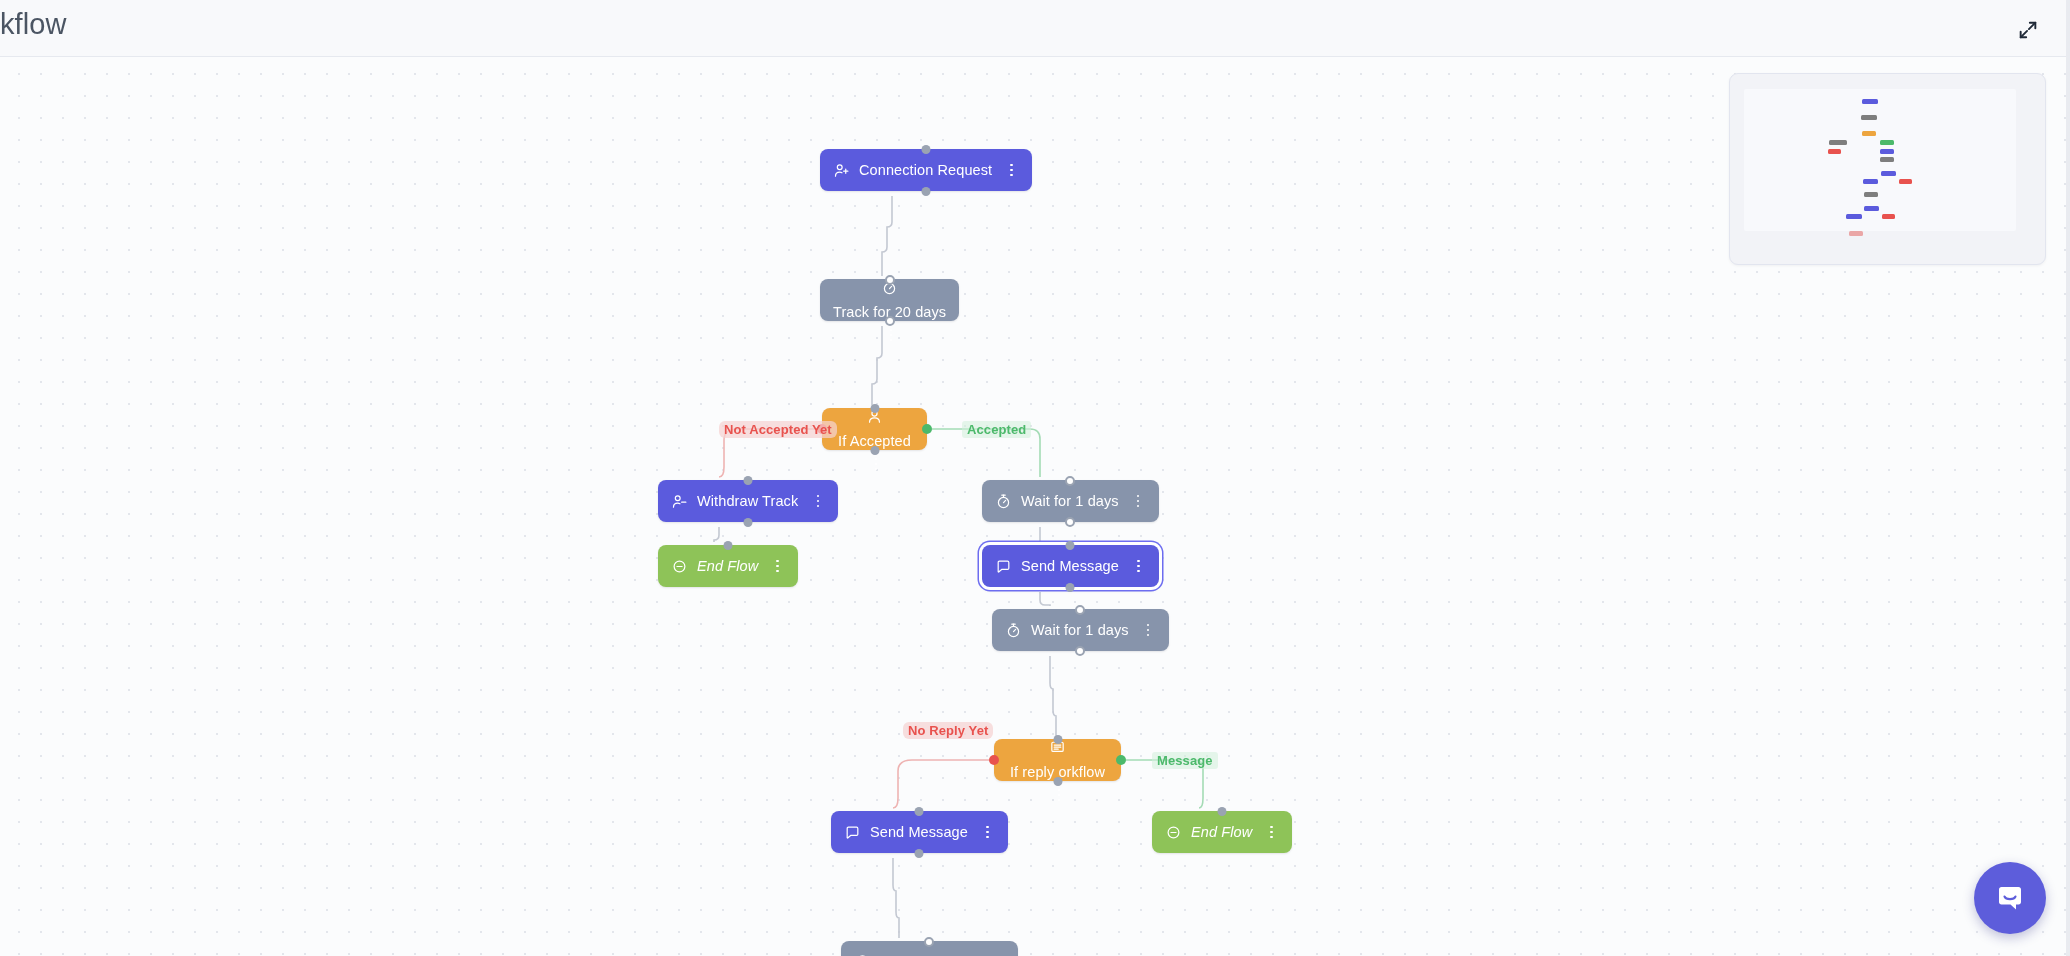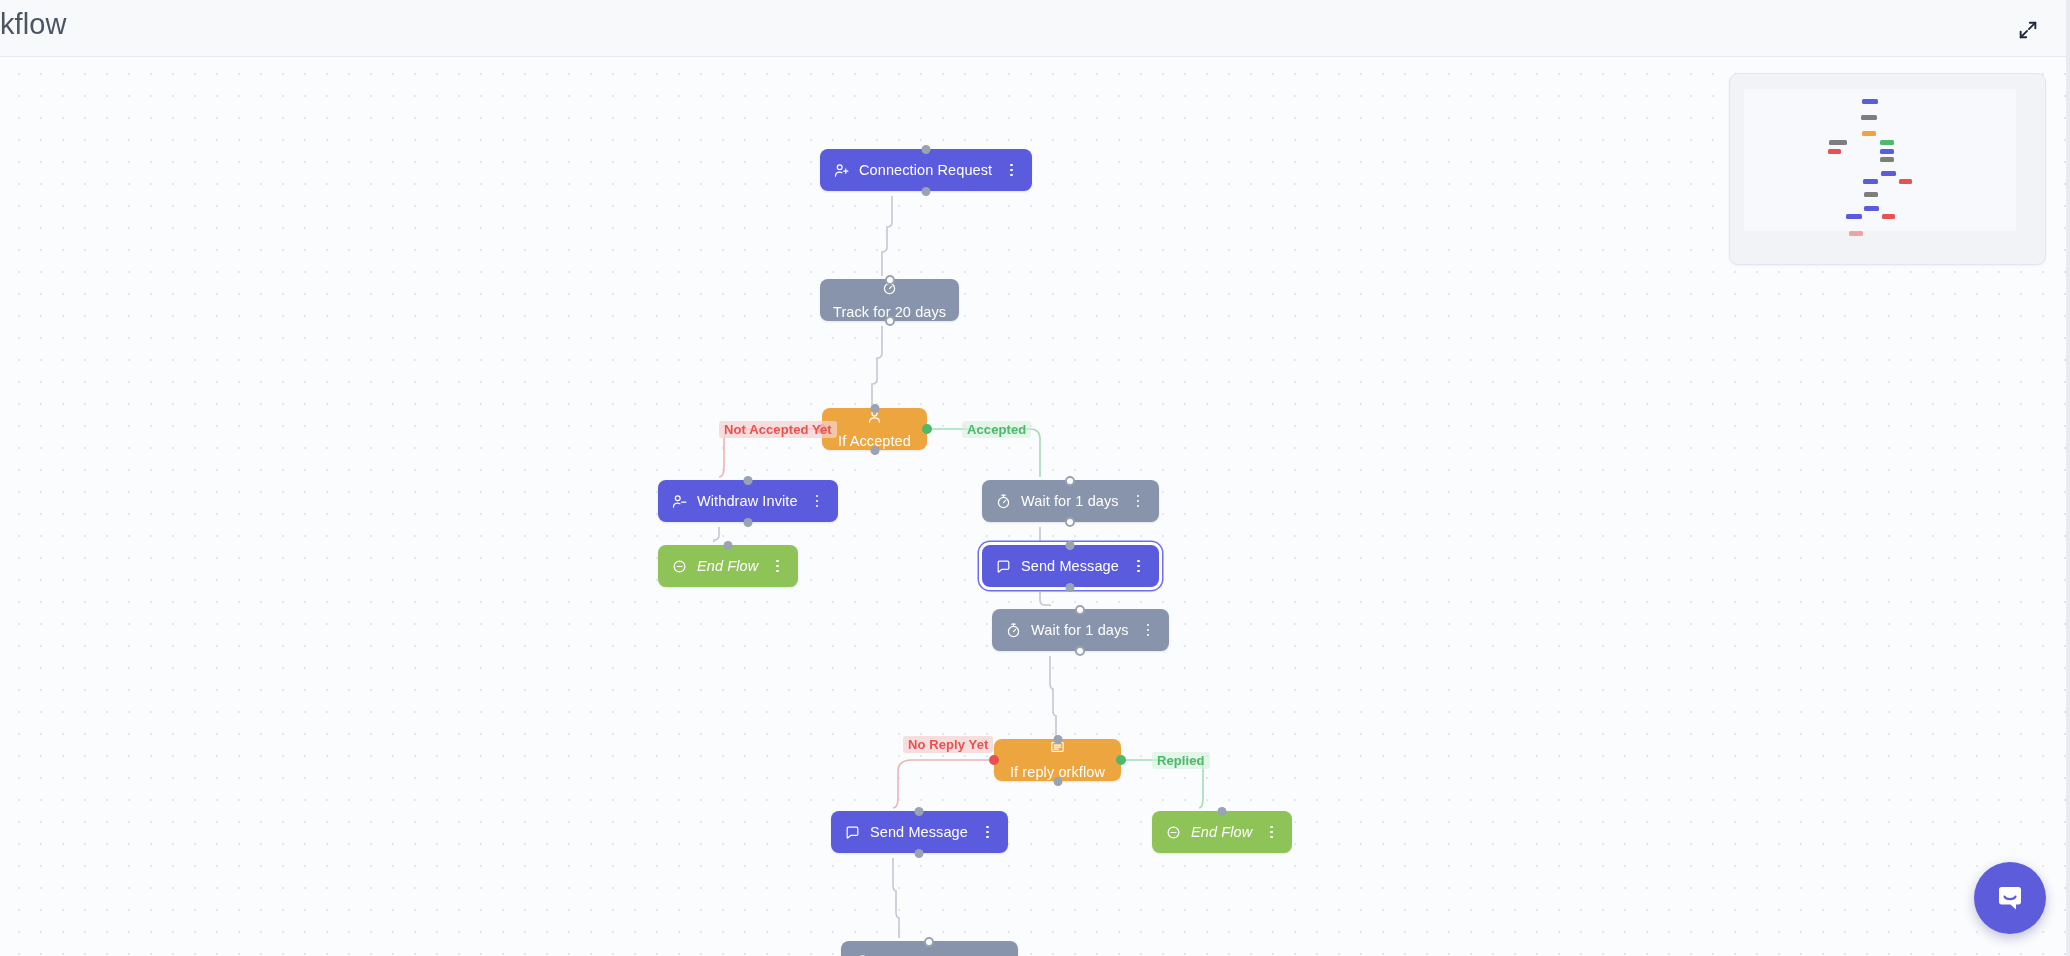--- a/index.html
+++ b/index.html
@@ -133,21 +133,21 @@
   .edge-label {
     position: absolute;
     font-size: 13px;
     font-weight: 700;
     padding: 1px 5px;
     border-radius: 3px;
     white-space: nowrap;
     z-index: 14;
     letter-spacing: .1px;
   }
-  .edge-label.red   { color: #e8524e; background: rgba(245,210,209,.72); }
+  .edge-label.red   { color: #e8524e; background: rgba(245,210,209,.72); border-radius: 6px; }
   .edge-label.green { color: #4cb96b; background: rgba(210,238,219,.55); text-align: right; }
 
   
   .minimap {
     position: absolute;
     right: 24px;
     top: 16px;
     width: 317px;
     height: 192px;
     background: #f2f3f7;
@@ -298,21 +298,21 @@
           <span class="handle side green"></span>
         </div>
         <div class="node type-action" style="left: 658px; top: 423px; min-width: 122px;">
           <span class="ico">
             <svg viewBox="0 0 24 24" width="17" height="17" fill="none" stroke="#ffffff" stroke-width="1.7" stroke-linecap="round" stroke-linejoin="round">
               <circle cx="9.5" cy="7.5" r="3.4"></circle>
               <path d="M3.5 20c0-3.4 2.7-5.6 6-5.6 1.2 0 2.3.3 3.2.8"></path>
               <line x1="15" y1="13" x2="21" y2="13"></line>
             </svg>
           </span>
-          <span class="label">Withdraw Invite</span>
+          <span class="label">Withdraw Track</span>
           <span class="dots">
             <i></i>
             <i></i>
             <i></i>
           </span>
           <span class="handle top"></span>
           <span class="handle bottom"></span>
         </div>
         <div class="node type-end" style="left: 658px; top: 488px; min-width: 92px;">
           <span class="ico">
@@ -443,22 +443,22 @@
           <span class="dots">
             <i></i>
           </span>
           <span class="handle top hollow"></span>
         </div>
       </div>
 
     <div id="edge-label-layer">
         <div class="edge-label red" style="left: 719px; top: 364px;">Not Accepted Yet</div>
         <div class="edge-label green" style="left: 962px; top: 364px;">Accepted</div>
-        <div class="edge-label red" style="left: 903px; top: 679px;">No Reply Yet</div>
-        <div class="edge-label green" style="left: 1152px; top: 695px;">Replied</div>
+        <div class="edge-label red" style="left: 903px; top: 665px;">No Reply Yet</div>
+        <div class="edge-label green" style="left: 1152px; top: 695px;">Message</div>
       </div>
 
     <div class="minimap">
       <div class="minimap-viewport">
         <div id="mm-layer">
             <div class="mm-node" style="left: 118px; top: 10px; width: 16px; background: rgb(91, 91, 221);"></div>
             <div class="mm-node" style="left: 117px; top: 26px; width: 16px; background: rgb(126, 126, 126);"></div>
             <div class="mm-node" style="left: 118px; top: 42px; width: 14px; background: rgb(237, 165, 63);"></div>
             <div class="mm-node" style="left: 85px; top: 51px; width: 18px; background: rgb(126, 126, 126);"></div>
             <div class="mm-node" style="left: 136px; top: 51px; width: 14px; background: rgb(76, 185, 107);"></div>

